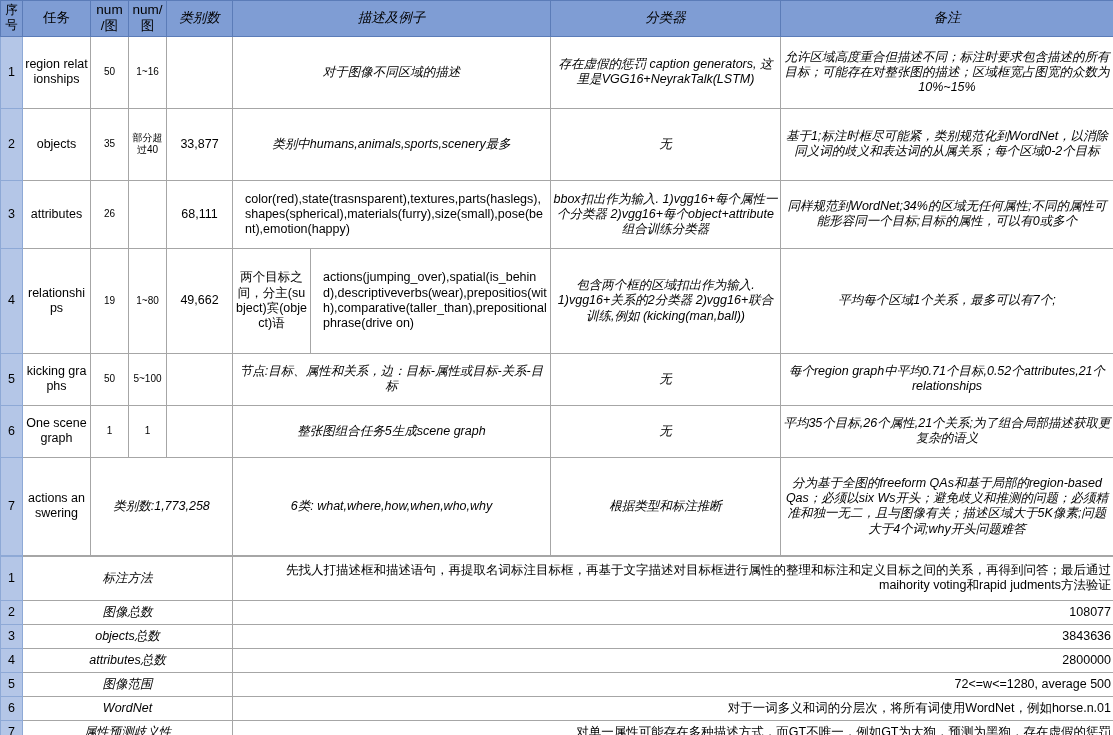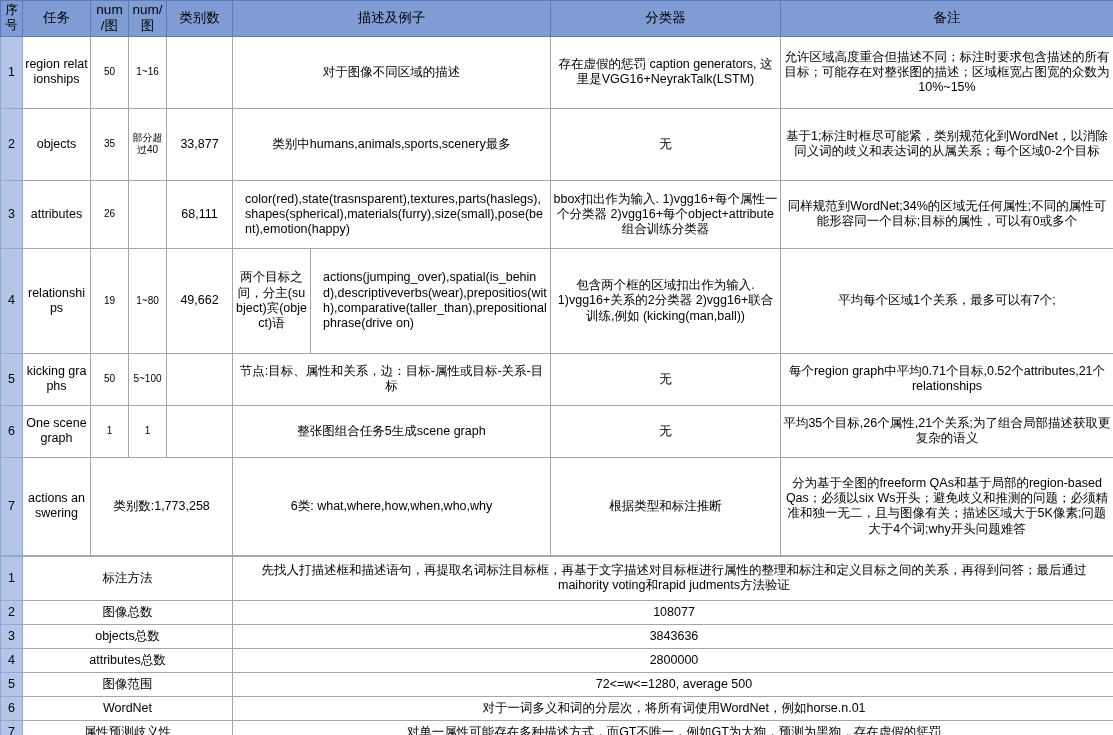--- a/index.html
+++ b/index.html
@@ -23,37 +23,37 @@
     word-wrap:break-word;
     overflow-wrap:break-word;
     word-break:break-all;
   }
   
   .hdr{background:#7f9dd4;font-size:13.5px;border-color:#5b7cb8;}
   .hdr.seq{font-size:12.5px;}
   
   .seqcell{background:#b4c6e7;font-size:12.5px;border-color:#8ea9d6;}
   
-  .left{text-align:center;padding-left:4px;word-break:normal;}
+  .left{text-align:right;padding-left:4px;word-break:normal;}
   .justify{text-align:left;padding-left:12px;padding-right:3px;}
   
   col.c-seq{width:22px;}
   col.c-task{width:68px;}
   col.c-num1{width:38px;}
   col.c-num2{width:38px;}
   col.c-cls{width:66px;}
   col.c-desc-a{width:78px;}
   col.c-desc-b{width:240px;}
   col.c-clf{width:230px;}
   col.c-note{width:333px;}
   
   col.b-seq{width:22px;}
   col.b-label{width:210px;}
   col.b-val{width:881px;}
-  .nowrapcell{word-break:normal;}
+  .nowrapcell{word-break:normal;font-style:italic;}
   .smallnum{font-size:10px;}
 </style>
 </head>
 <body>
 
 <table>
   <colgroup>
     <col class="c-seq">
       <col class="c-task">
       <col class="c-num1">

